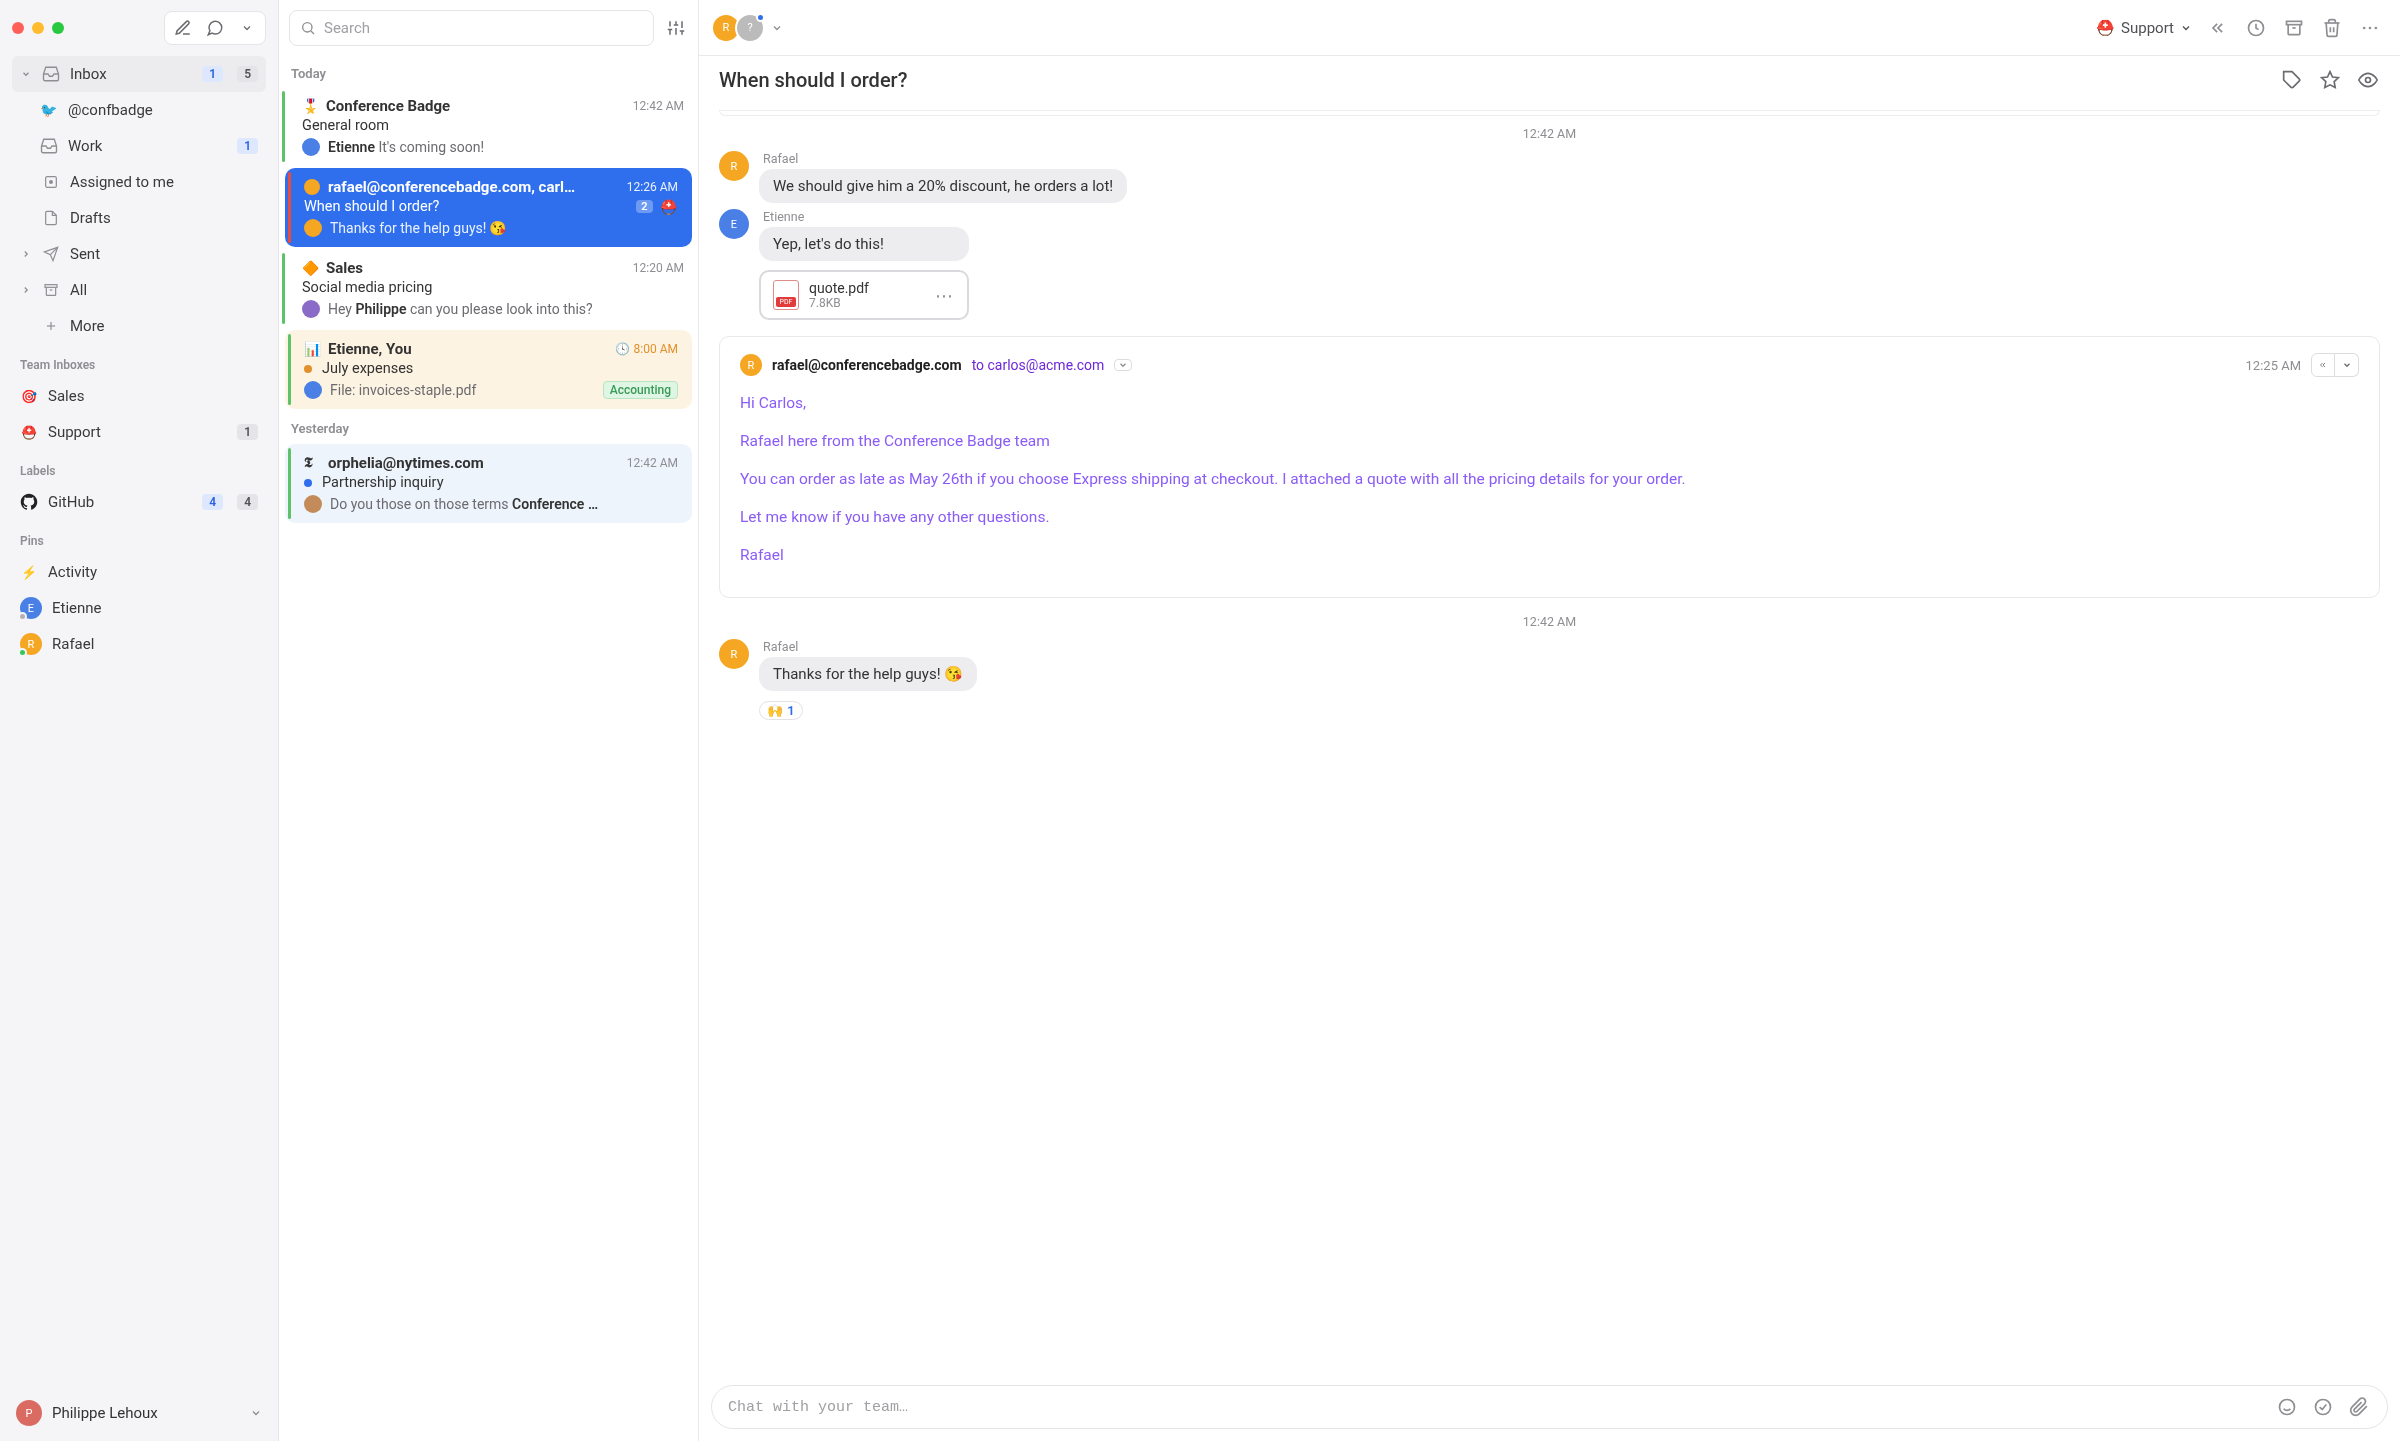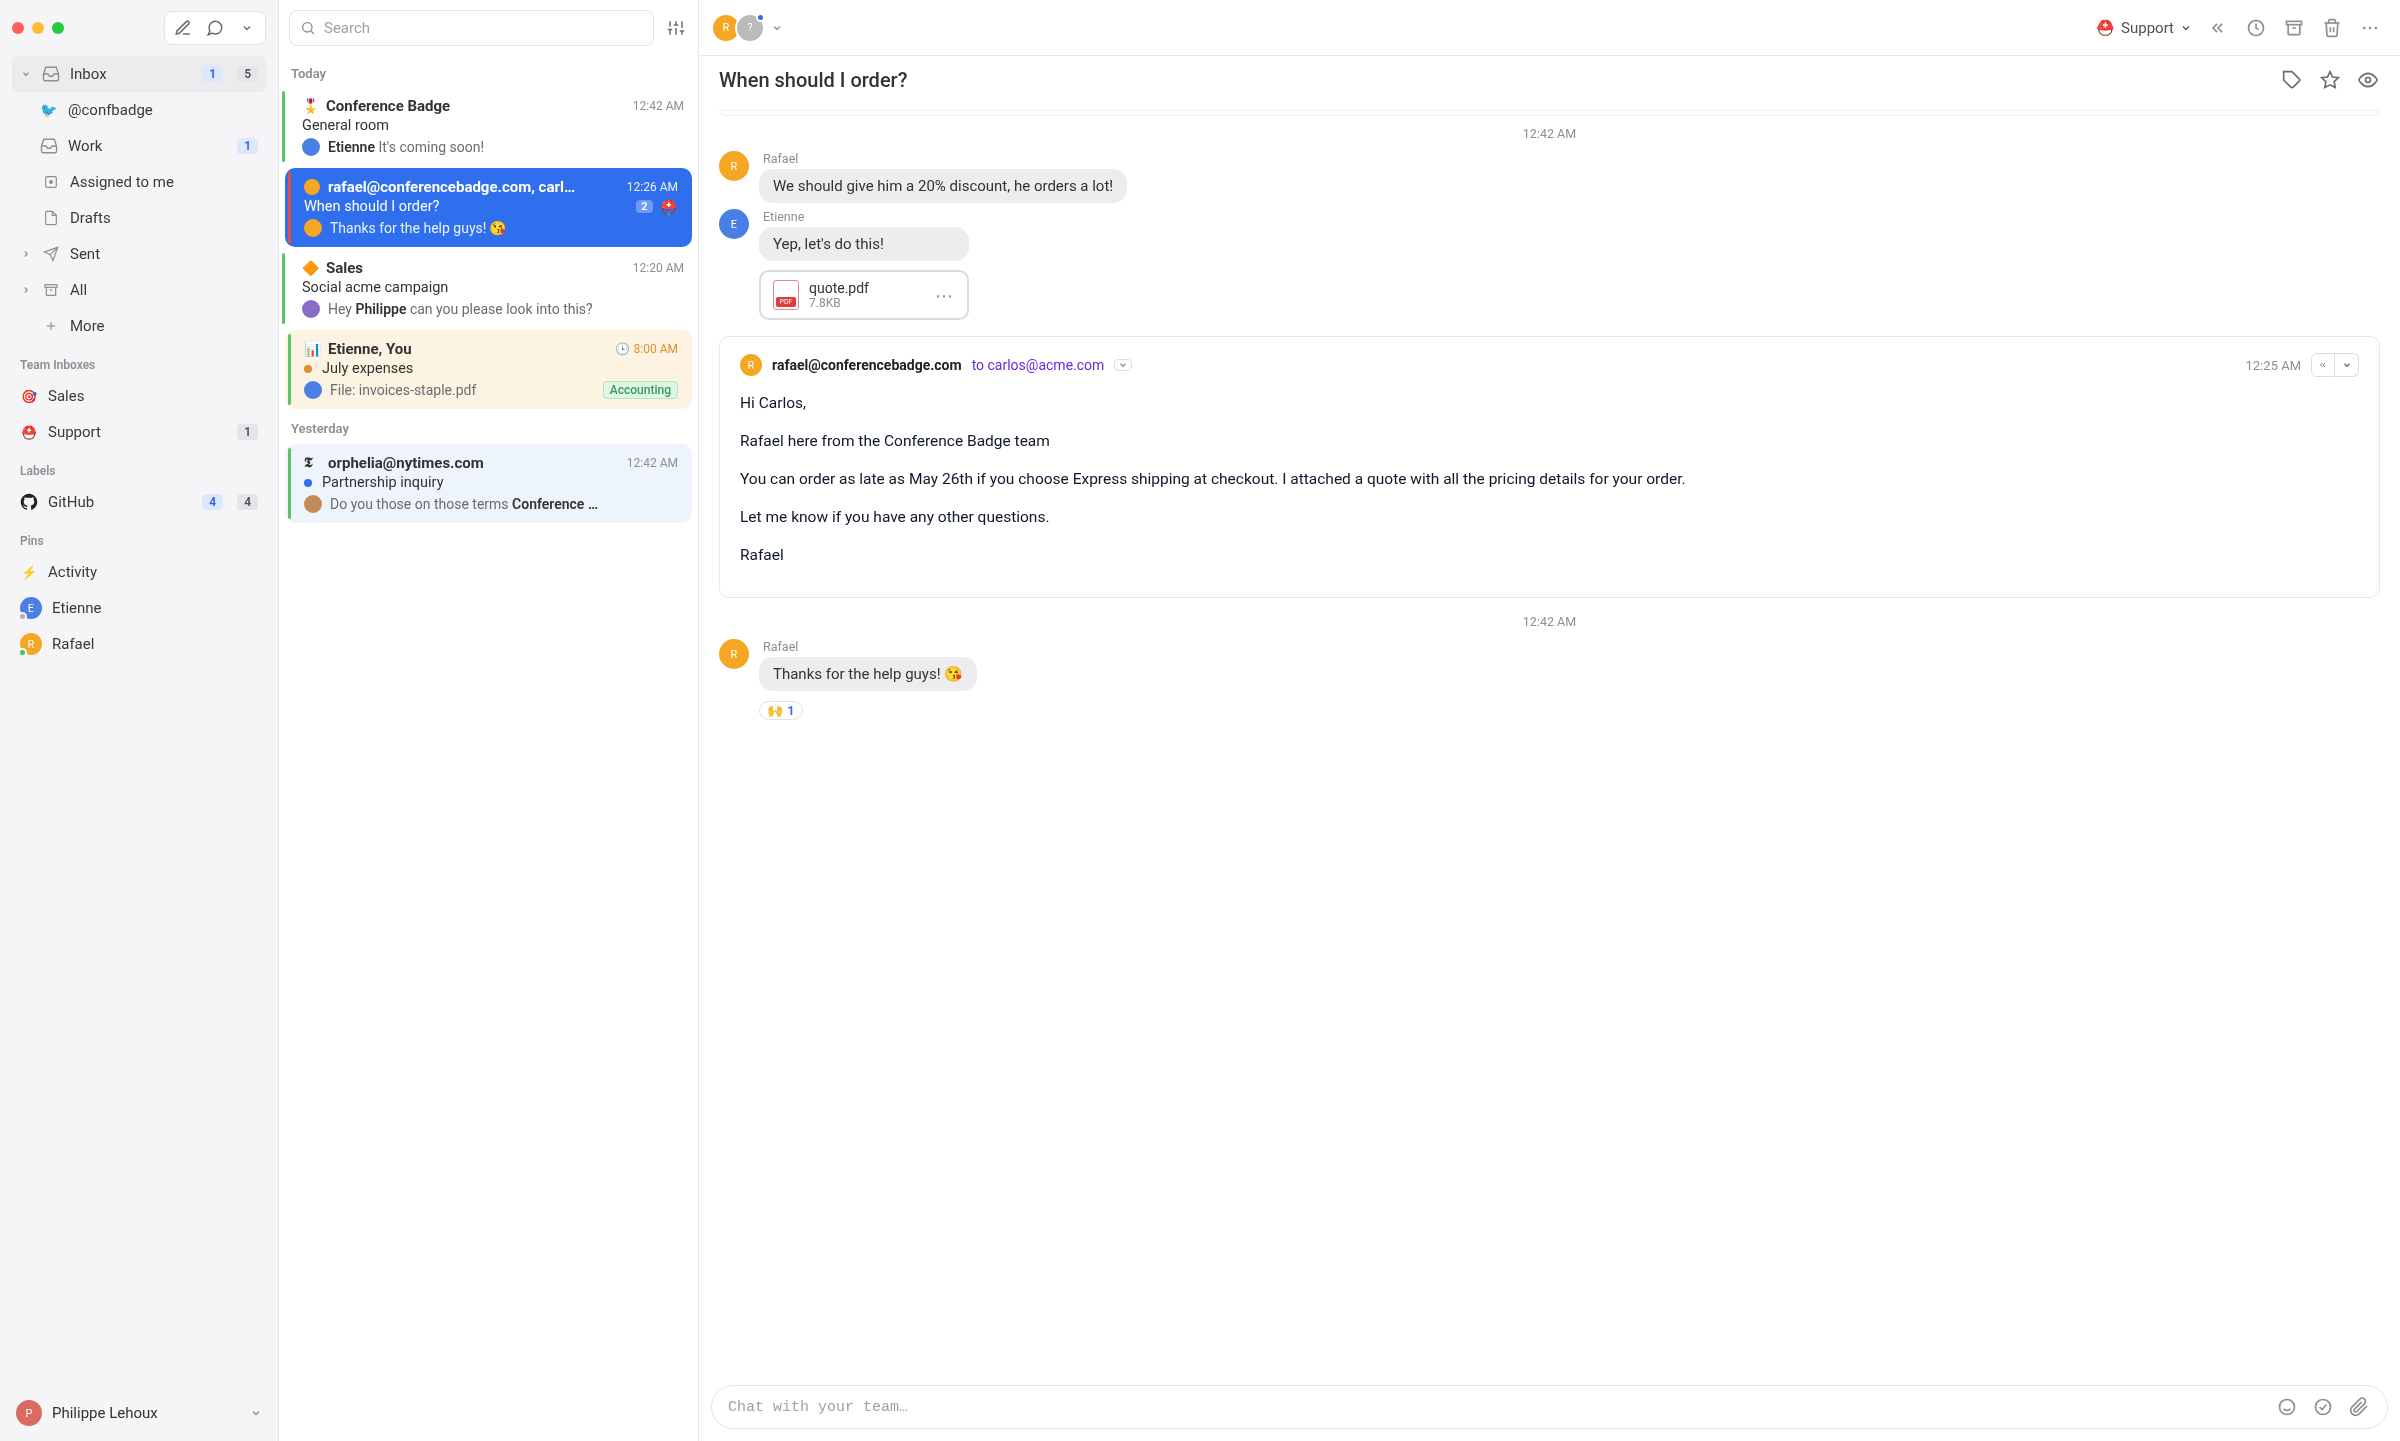--- a/index.html
+++ b/index.html
@@ -109,21 +109,21 @@
 .attachment-meta { display: flex; flex-direction: column; }
 .attachment-name { font-size: 14px; color: #333; }
 .attachment-size { font-size: 12px; color: #8e8e93; }
 .attachment-more { margin-left: auto; color: #8e8e93; font-size: 18px; letter-spacing: 2px; }
 
 .email-card { border: 1px solid #e8e8ea; border-radius: 10px; margin: 16px 0; padding: 16px 20px; }
 .email-head { display: flex; align-items: center; gap: 10px; }
 .email-from { font-weight: 700; color: #222; }
 .email-to { color: #6d28d9; }
 .email-meta-right { margin-left: auto; display: flex; align-items: center; gap: 10px; color: #8e8e93; font-size: 13px; }
-.email-body { margin-top: 14px; font-size: 15.5px; line-height: 1.55; color: #0f172a; }
+.email-body { margin-top: 14px; font-size: 15.5px; line-height: 1.55; color: #8b5cf6; }
 .email-body p { margin-bottom: 14px; }
 
 .reaction-chip { display: inline-flex; align-items: center; gap: 4px; border: 1px solid #e2e2e6; background: #fff; border-radius: 10px; padding: 1px 7px; font-size: 13px; margin-top: 4px; margin-left: 40px;}
 
 
 .composer { margin: 0 12px 12px 12px; border: 1px solid #e5e5e7; border-radius: 22px; height: 44px; display: flex; align-items: center; padding: 0 16px; gap: 12px; }
 .composer input { flex: 1; border: none; outline: none; font-size: 15px; font-family: Liberation Mono, monospace; }
 .composer input::placeholder { color: #a0a0a5; }
 .comp-icon { color: #8e8e93; }
 
@@ -380,21 +380,21 @@
     </div>
 
     <div class="thread">
       <span class="stripe stripe-green"></span>
       <div class="thread-row1">
         <span class="thread-icon">🔶</span>
         <span class="thread-title">Sales</span>
         <span class="thread-time">12:20 AM</span>
       </div>
       <div class="thread-row2">
-        <span class="thread-sub">Social acme campaign</span>
+        <span class="thread-sub">Social media pricing</span>
       </div>
       <div class="thread-row3">
         <span class="mini-avatar" style="background:#8a6cc8;"></span>
         <span class="snippet"><span>Hey </span><span class="snippet-name">Philippe</span><span> can you please look into this?</span></span>
       </div>
     </div>
 
     <div class="thread warn">
       <span class="stripe stripe-green"></span>
       <div class="thread-row1">

